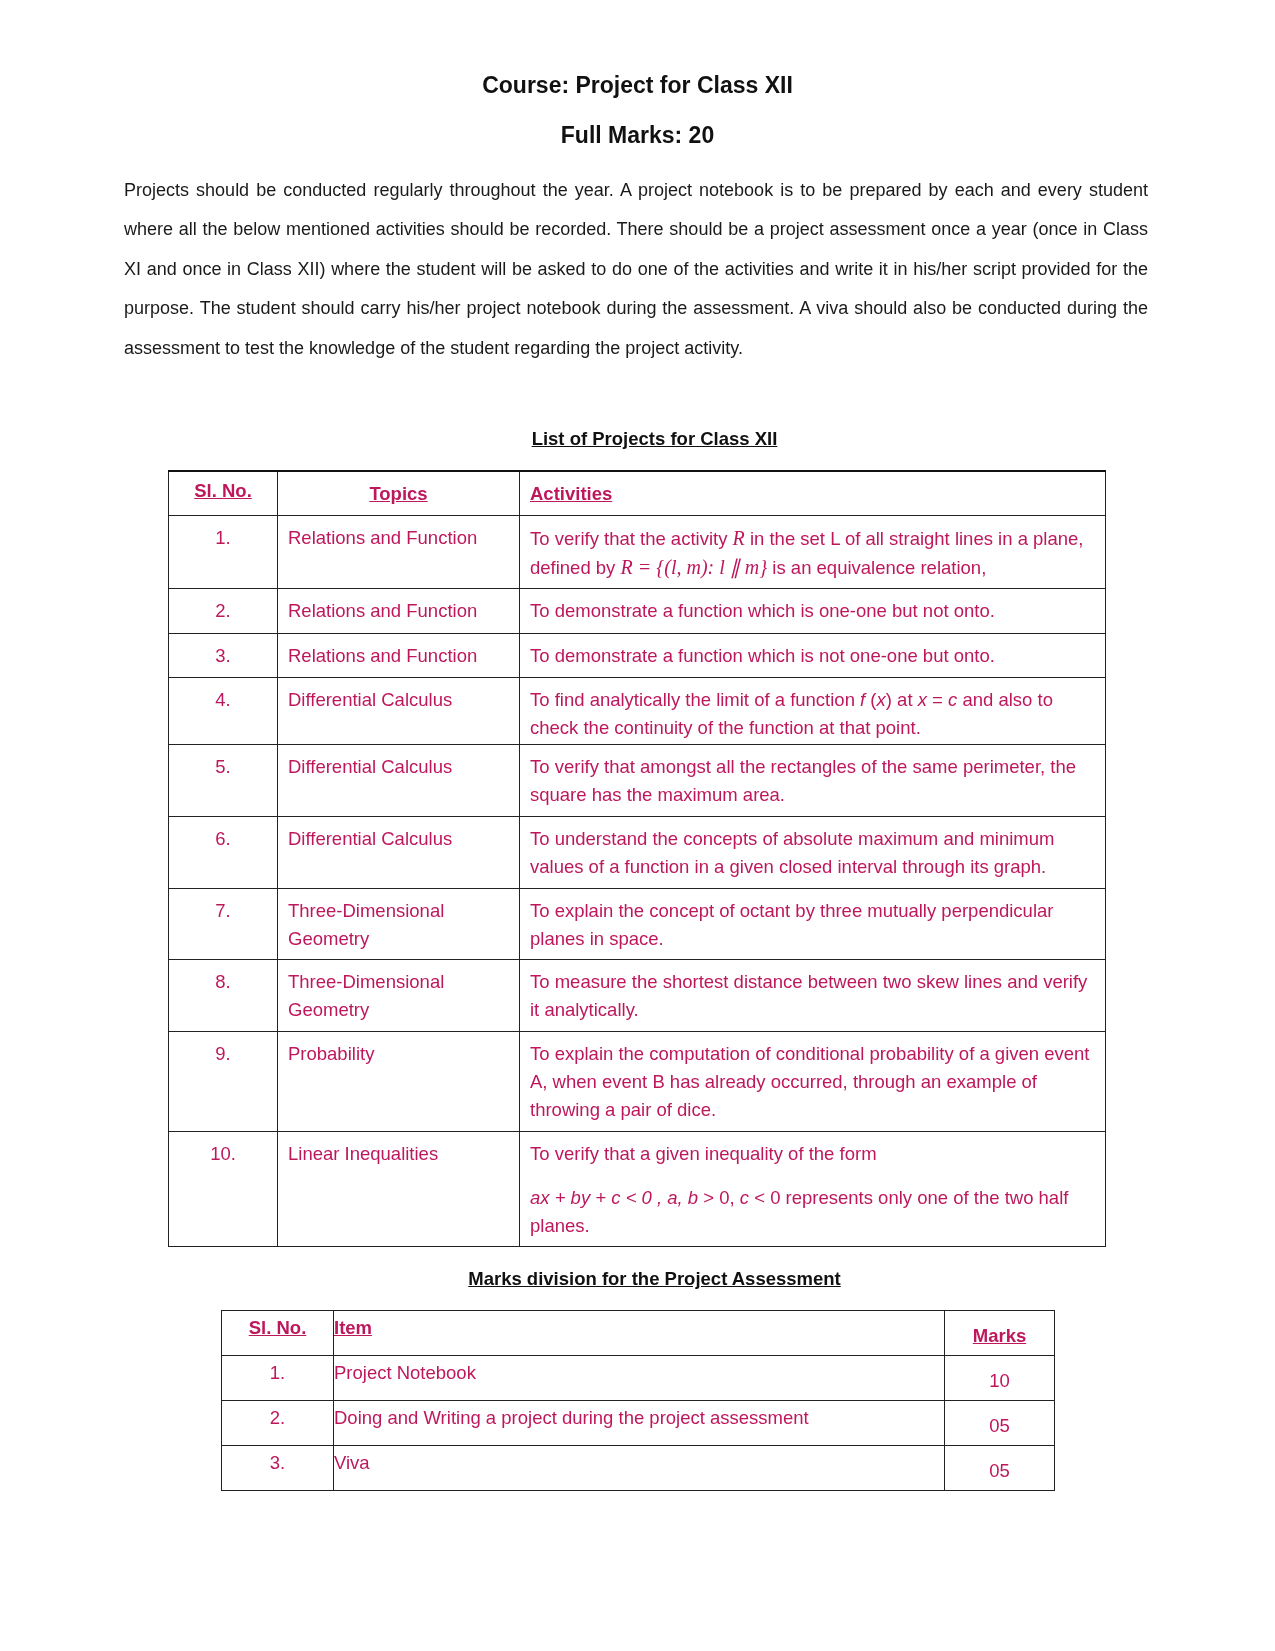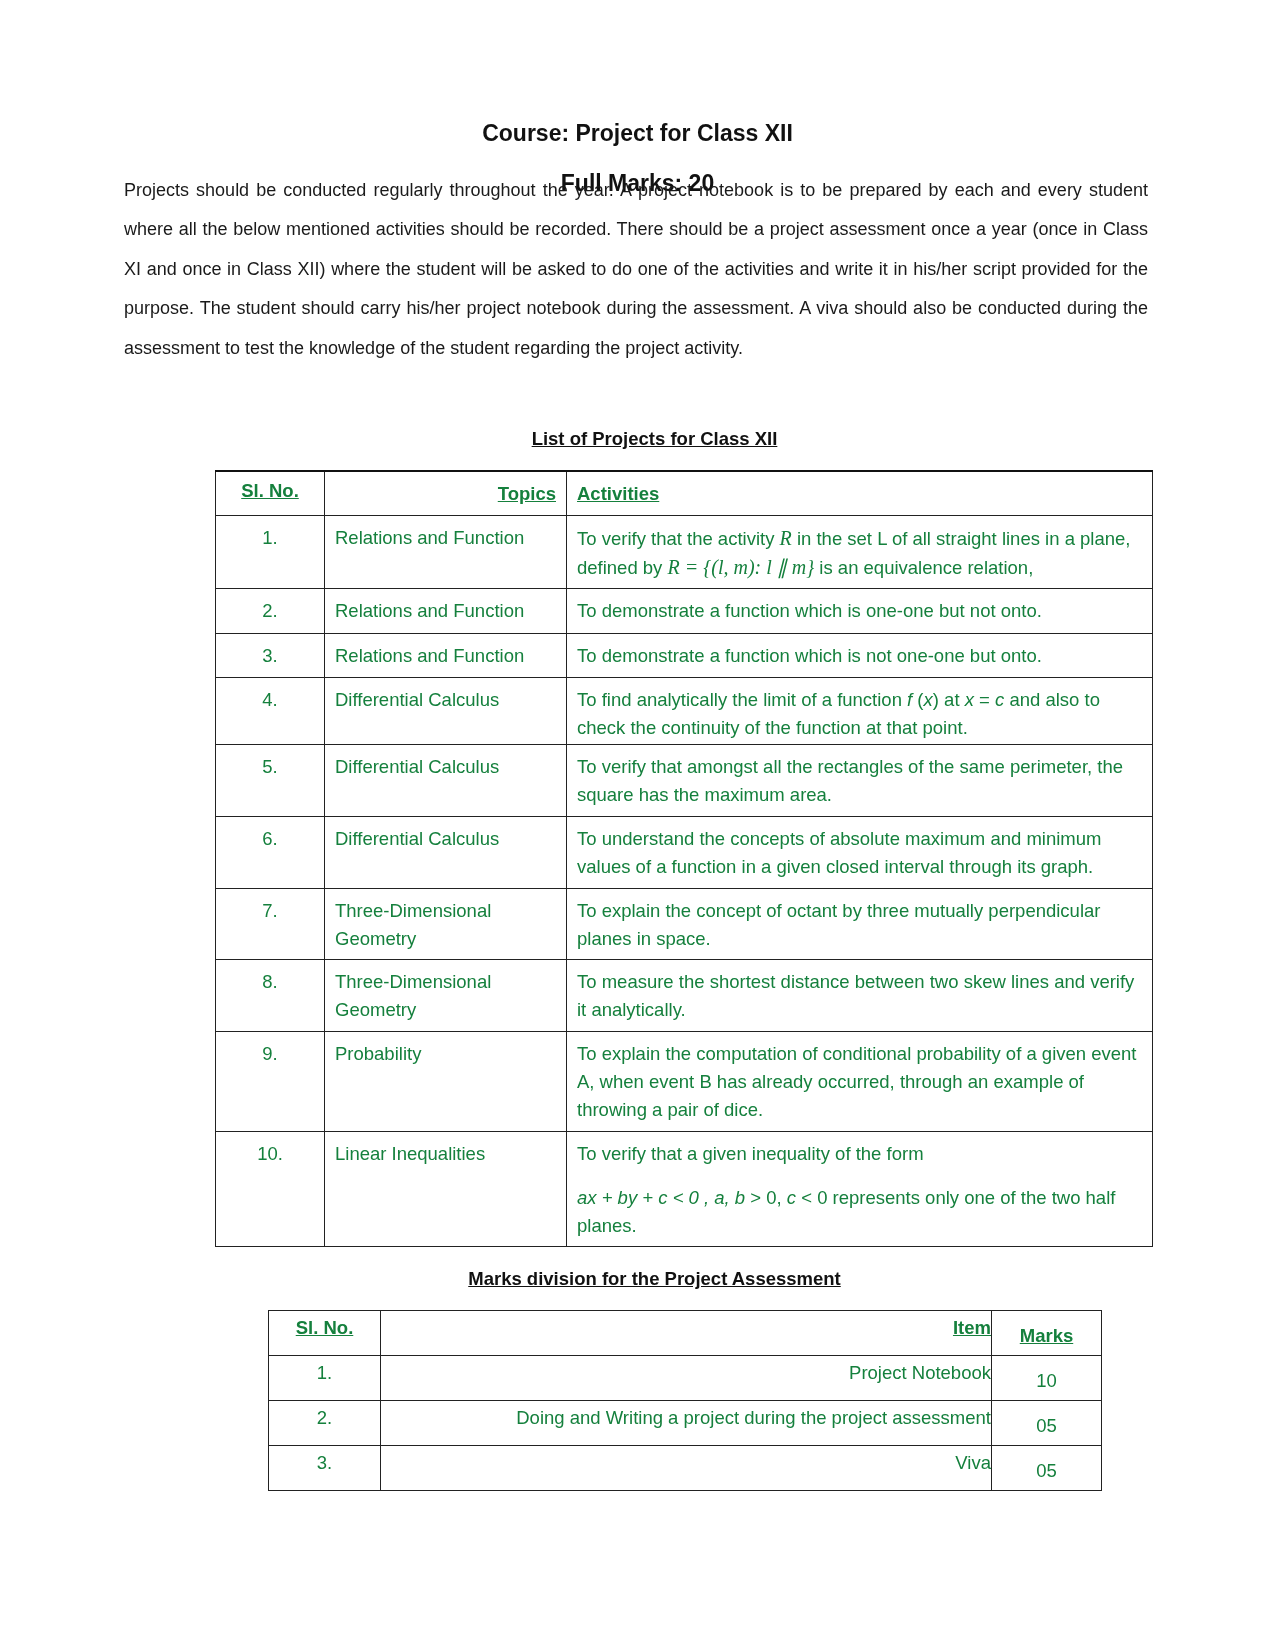--- a/index.html
+++ b/index.html
@@ -2,72 +2,72 @@
 <html><head>
   <meta charset="utf-8">
   <style>
     html, body { margin: 0; padding: 0; background: #ffffff; }
     body {
       width: 1275px; height: 1651px; position: relative; overflow: hidden;
       font-family: "Liberation Sans", sans-serif; color: #111111;
     }
     .title {
       position: absolute; left: 0; width: 1275px; text-align: center;
-      font-weight: bold; font-size: 23px; color: #111; margin-top: 48px;
+      font-weight: bold; font-size: 23px; color: #111;
     }
     #course-title { top: 72px; }
     #full-marks { top: 122px; }
     .intro {
       position: absolute; left: 124px; width: 1024px; top: 171px;
       font-size: 18px; line-height: 39.4px; text-align: justify; color: #1a1a1a;
     }
     .section-title {
       position: absolute; left: 17px; width: 1275px; text-align: center;
       font-weight: bold; font-size: 18.5px; text-decoration: underline; color: #111;
     }
     #projects-heading { top: 428px; }
     #marks-heading { top: 1268px; }
 
-    table { position: absolute; border-collapse: collapse; font-size: 18.5px; color: #15803d; margin-left: 47px; }
+    table { position: absolute; border-collapse: collapse; font-size: 18.5px; color: #be185d; }
     td, th { border: 1.4px solid #222; vertical-align: top; padding: 0; }
     th { font-weight: bold; text-decoration: underline; text-align: center; padding-top: 6px; }
 
     #projects-table { left: 168px; top: 470px; width: 938px; }
     #projects-table tr.hdr th { border-top: 2.5px solid #111; }
     #projects-table .c-no { width: 108px; text-align: center; padding-top: 8px; }
     #projects-table .c-topic { width: 221px; padding: 8px 10px 0 10px; line-height: 28px; }
     #projects-table .c-act { padding: 8px 10px 0 10px; line-height: 28px; }
     #projects-table td.c-no { line-height: 28px; }
 
     .math { font-family: "Liberation Serif", serif; font-style: italic; font-size: 20px; }
     .ital { font-style: italic; }
     .gap { display: block; height: 16px; }
 
     #marks-table { left: 221px; top: 1310px; width: 834px; }
     #marks-table .m-no { width: 111px; text-align: center; padding-top: 6px; }
-    #marks-table .m-item { width: 610px; text-align: right; padding-top: 6px; }
+    #marks-table .m-item { width: 610px; text-align: left; padding-top: 6px; }
     #marks-table .m-marks { text-align: center; padding-top: 14px; }
     #marks-table tr { height: 45px; }
     #marks-table .bold { font-weight: bold; }
   </style>
 </head>
 <body>
 
 <div class="title" id="course-title">Course: Project for Class XII</div>
 <div class="title" id="full-marks">Full Marks:  20</div>
 
 <p class="intro" style="margin:0;">Projects should be conducted regularly throughout the year. A project notebook is to be prepared by each and every student where all the below mentioned activities should be recorded. There should be a project assessment once a year (once in Class XI and once in Class XII) where the student will be asked to do one of the activities and write it in his/her script provided for the purpose. The student should carry his/her project notebook during the assessment. A viva should also be conducted during the assessment to test the knowledge of the student regarding the project activity.</p>
 
 <div class="section-title" id="projects-heading">List of Projects for Class XII</div>
 
 <table id="projects-table">
   <tbody>
       <tr class="hdr" style="height:44px">
     <th class="c-no">Sl. No.</th>
-    <th class="c-topic" style="text-align:right;">Topics</th>
+    <th class="c-topic" style="text-align:center;">Topics</th>
     <th class="c-act" style="text-align:left;">Activities</th>
   </tr>
   <tr style="height:73px">
     <td class="c-no">1.</td>
     <td class="c-topic">Relations and Function</td>
     <td class="c-act"><span>To verify that the activity </span><span class="math">R</span><span> in the set L of all straight lines in a plane, defined by </span><span class="math">R = {(l, m): l ∥ m}</span><span>  is an equivalence relation,</span></td>
   </tr>
   <tr style="height:45px">
     <td class="c-no">2.</td>
     <td class="c-topic">Relations and Function</td>

